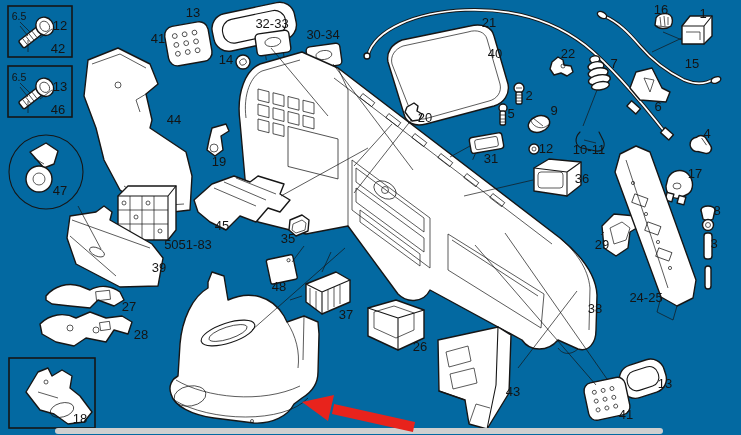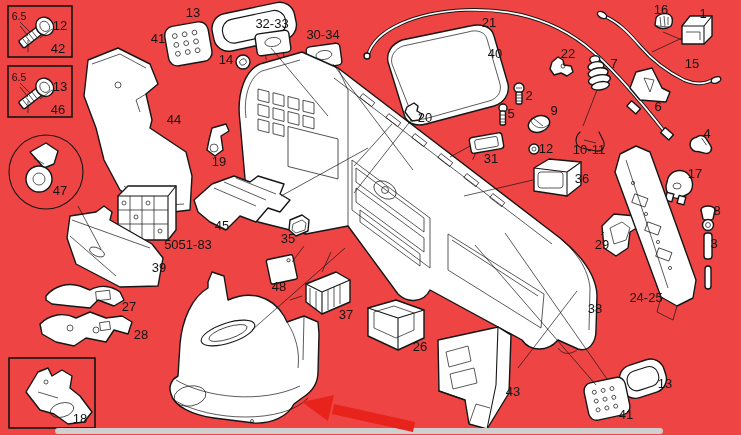--- a/index.html
+++ b/index.html
@@ -1,16 +1,16 @@
 <!DOCTYPE html>
 <html><head>
 <meta charset="utf-8">
 <style>
   html,body{margin:0;padding:0;background:#ffffff;}
-  #stage{position:relative;width:741px;height:435px;background:#ef4444;overflow:hidden;
+  #stage{position:relative;width:741px;height:435px;background:#0369a1;overflow:hidden;
          font-family:"Liberation Sans",sans-serif;}
   svg{position:absolute;left:0;top:0;}
   .p    {fill:#ffffff;stroke:#161616;stroke-width:1.4;stroke-linejoin:round;stroke-linecap:round;}
   .ln   {fill:none;stroke:#161616;stroke-width:1.1;stroke-linejoin:round;stroke-linecap:round;}
   .thin {fill:none;stroke:#161616;stroke-width:0.7;stroke-linejoin:round;}
   .thick{fill:none;stroke:#161616;stroke-width:3.6;stroke-linecap:round;}
   .hollow{fill:none;stroke:#ffffff;stroke-width:1.7;stroke-linecap:round;}
   .box  {fill:none;stroke:#161616;stroke-width:1.6;}
   .lbl  {font-family:"Liberation Sans",sans-serif;font-size:13px;fill:#141414;
          text-anchor:middle;dominant-baseline:middle;}

